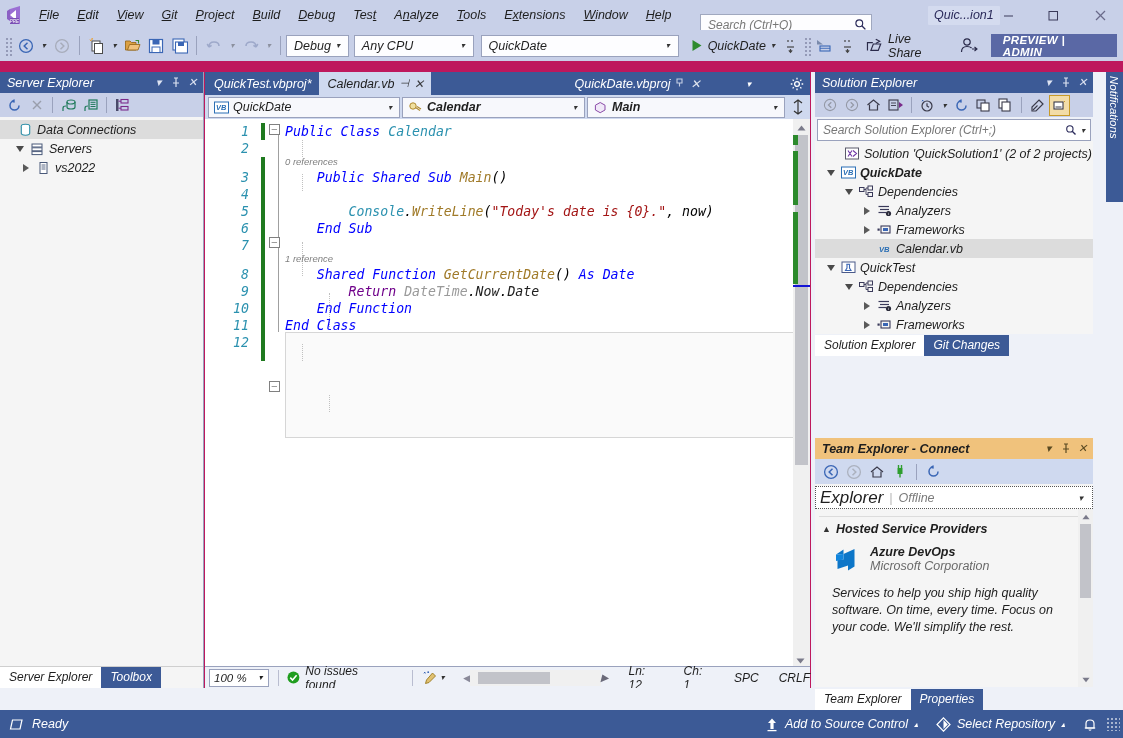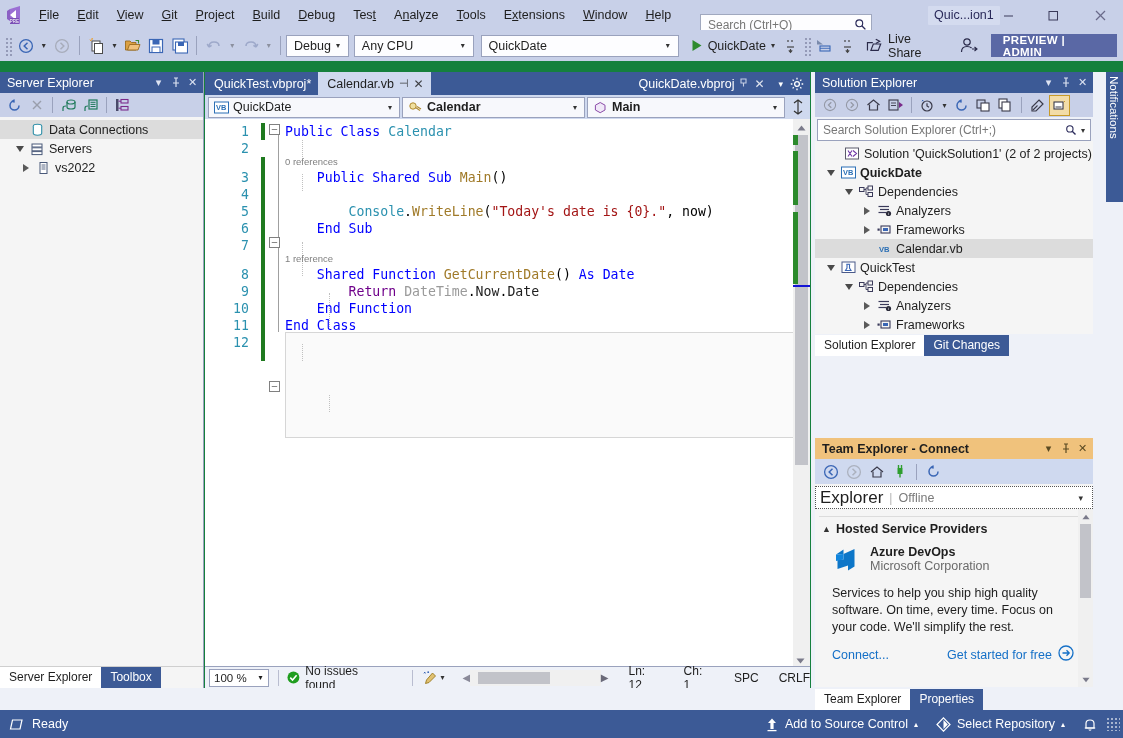--- a/index.html
+++ b/index.html
@@ -4,21 +4,21 @@
 <style>
   * { box-sizing: border-box; margin: 0; padding: 0; }
   html, body {
     width: 1123px; height: 738px;
     font-family: "Liberation Sans", sans-serif;
     font-size: 12px;
     background: #f5f5f5;
     overflow: hidden;
     -webkit-font-smoothing: antialiased;
   }
-  #app { position: relative; width: 1123px; height: 738px; background: #15803d; }
+  #app { position: relative; width: 1123px; height: 738px; background: #be185d; font-style: italic; }
 
   
   .titlebar {
     position: absolute; left:0; top:0; width:1123px; height:30px;
     background:#c8d0e8; display:flex; align-items:center;
   }
   .vs-logo { width: 30px; height: 30px; display:flex; align-items:center; justify-content:center; }
   .menu { display:flex; align-items:center; height:30px; }
   .menu-item {
     padding: 0 9px; height:22px; line-height:22px; font-size:12.5px; color:#1e1e1e;
@@ -102,21 +102,21 @@
   #editor-area { position:absolute; left:205px; top:72px; width:605px; height:616px; background:#f5f5f5; }
   .tabstrip { height:23px; background:#3c5a96; display:flex; align-items:flex-end; position:relative; }
   .etab {
     height:23px; display:flex; align-items:center; gap:5px; padding:0 7px 0 9px;
     font-size:12.5px; color:#fff; white-space:nowrap;
   }
   .etab.inactive { background:#3c5a96; }
   .etab.active { background:#cfd9ef; color:#1e1e1e; }
   .etab .x { font-size:12px; opacity:.85; }
   .etab .pin { font-size:11px; opacity:.85; }
-  .tabstrip-right { margin-left:auto; display:flex; align-items:center; height:23px; }
+  .tabstrip-right { margin-left:auto; display:flex; align-items:center; height:23px;gap:32px; }
   .navbar {
     height:24px; background:#cfd9ef; display:flex; align-items:center; gap:0; padding:1px 0 1px 0;
   }
   .nav-combo {
     height:21px; background:#f7f8fc; border:1px solid #9aa2bd; display:flex; align-items:center;
     padding:0 1px 0 5px; font-size:12.5px; color:#1e1e1e; margin-right:2px;
   }
   .nav-combo .ico { margin-right:4px; display:flex; align-items:center; }
   .nav-combo .cb-arrow { margin-left:auto; font-size:8px; padding:0 6px 0 5px; color:#333; }
   .code-wrap { position:relative; height:calc(100% - 23px - 24px - 22px); background:#fff; overflow:hidden; }
@@ -432,21 +432,21 @@
           <rect x="1" y="1" width="2.5" height="12" fill="#4a4a6a"></rect>
           <rect x="6" y="1.5" width="7" height="3.5" fill="none" stroke="#7a2a8a" stroke-width="1.1"></rect>
           <rect x="6" y="8.5" width="7" height="3.5" fill="none" stroke="#7a2a8a" stroke-width="1.1"></rect>
           <line x1="3.5" y1="3.2" x2="6" y2="3.2" stroke="#7a2a8a" stroke-width="1"></line>
           <line x1="3.5" y1="10.2" x2="6" y2="10.2" stroke="#7a2a8a" stroke-width="1"></line>
         </svg>
       </div>
     </div>
     <div class="tree">
 
-      <div class="tnode sel" style="padding-left:12px">
+      <div class="tnode sel" style="padding-left:0px">
         <span class="tw"></span>
         <span class="ticon">
           <svg width="15" height="14" viewBox="0 0 15 14">
             <ellipse cx="7.5" cy="3.2" rx="4.2" ry="1.9" fill="#fff" stroke="#2e8fa8" stroke-width="1.1"></ellipse>
             <path d="M3.3 3.2 L3.3 10.3 Q3.3 12.2 7.5 12.2 Q11.7 12.2 11.7 10.3 L11.7 3.2" fill="#fff" stroke="#2e8fa8" stroke-width="1.1"></path>
           </svg>
         </span>
         <span>Data Connections</span>
       </div>
 
@@ -948,31 +948,20 @@
               <path d="M4 9.5 L11.5 4.5 L11.5 9 L22.5 4 L22.5 21.5 L16 25.5 L16 20.5 L5.5 24 L5.5 14.5 L11.5 14.5 L11.5 9 Z" fill="#0d76c8"></path>
               <path d="M11.5 9 L4 9.5 L4 16 L11.5 14.5 Z" fill="#1185dd"></path>
             </svg>
           </span>
           <span>
             <div style="font-weight:bold; font-size:12.5px; color:#1e1e1e;">Azure DevOps</div>
             <div style="font-size:12.5px; color:#6a6a6a;">Microsoft Corporation</div>
           </span>
         </div>
         <div style="padding:8px 26px 0 17px; font-size:12.5px; color:#1e1e1e; line-height:17px;">Services to help you ship high quality software. On time, every time. Focus on your code. We'll simplify the rest.</div>
-        <div style="display:flex; align-items:center; padding:9px 0 0 17px; font-size:12.5px;">
-          <span class="link">Connect...</span>
-          <span style="width:58px"></span>
-          <span class="link">Get started for free</span>
-          <span style="padding-left:6px;">
-            <svg width="16" height="16" viewBox="0 0 16 16">
-              <circle cx="8" cy="8" r="7" fill="none" stroke="#1570c7" stroke-width="1.3"></circle>
-              <path d="M4.5 8 L11 8 M8.5 5.3 L11.2 8 L8.5 10.7" fill="none" stroke="#1570c7" stroke-width="1.3"></path>
-            </svg>
-          </span>
-        </div>
         <div class="te-scroll">
           <div class="te-sarrow">
             <svg width="8" height="6" viewBox="0 0 9 6">
                 <path d="M4.5 0.5 L8.5 5.5 L0.5 5.5 Z" fill="#7a7a8a"></path>
               </svg>
           </div>
           <div class="te-sthumb" style="height:74px;"></div>
           <div style="flex:1"></div>
           <div class="te-sarrow">
             <svg width="8" height="6" viewBox="0 0 9 6">

